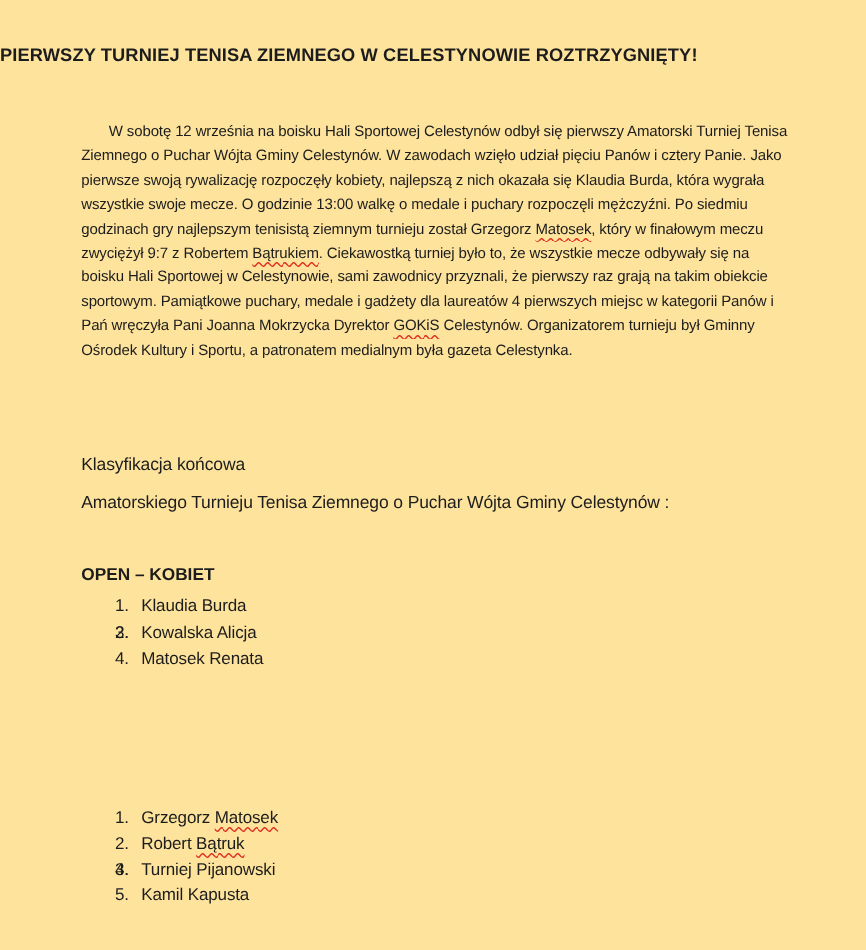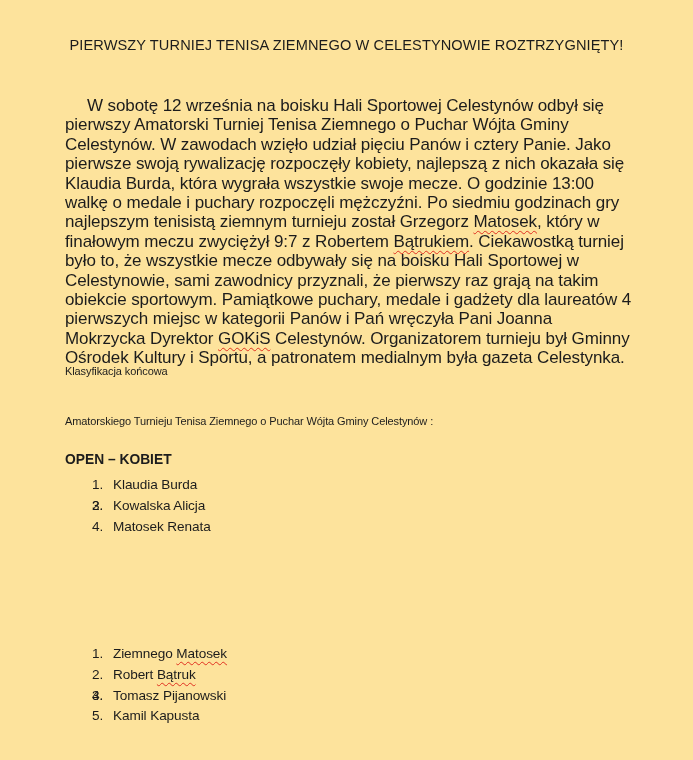--- a/index.html
+++ b/index.html
@@ -16,44 +16,44 @@
     overflow:hidden;
   }
   .page{
     position:relative;
     width:693px;
     height:760px;
   }
   .title{
     position:absolute;
     top:37px; left:0; right:0;
-    text-align:center;
+    text-align:left;
     font-size:14.6px;
-    font-weight:400;
+    font-weight:700;
     letter-spacing:0.1px;
   }
   .body-text{
     position:absolute;
     top:96px; left:65px;
     width:567px;
-    font-size:17px;
+    font-size:12px;
     letter-spacing:-0.1px;
     line-height:19.4px;
     text-indent:22px;
     text-align:left;
   }
   .plain-line{
     position:absolute;
     left:65px;
-    font-size:11px;
+    font-size:14px;
     letter-spacing:-0.1px;
     line-height:19px;
   }
   .classification-heading{ top:362px; }
-  .classification-subtitle{ top:412px; }
+  .classification-subtitle{ top:392px; }
   .section-heading{
     position:absolute;
     left:65px;
     font-size:13.8px;
     font-weight:700;
     line-height:19px;
   }
   .heading-women{ top:450px; }
   .heading-men{ top:618px; }
   .ranking{
@@ -103,20 +103,20 @@
 
   <ol class="ranking ranking-women">
       <li><span class="item-number">1.</span><span>Klaudia Burda</span></li>
       <li><span class="item-number">2.</span></li>
       <li><span class="item-number">3.</span><span>Kowalska Alicja</span></li>
       <li><span class="item-number">4.</span><span>Matosek Renata</span></li>
     </ol>
 
 
   <ol class="ranking ranking-men">
-      <li><span class="item-number">1.</span><span>Ziemnego </span><span class="misspelled">Matosek</span></li>
+      <li><span class="item-number">1.</span><span>Grzegorz </span><span class="misspelled">Matosek</span></li>
       <li><span class="item-number">2.</span><span>Robert </span><span class="misspelled">Bątruk</span></li>
       <li><span class="item-number">3.</span></li>
-      <li><span class="item-number">4.</span><span>Tomasz Pijanowski</span></li>
+      <li><span class="item-number">4.</span><span>Turniej Pijanowski</span></li>
       <li><span class="item-number">5.</span><span>Kamil Kapusta</span></li>
     </ol>
 
 </div>
 
 </body></html>

